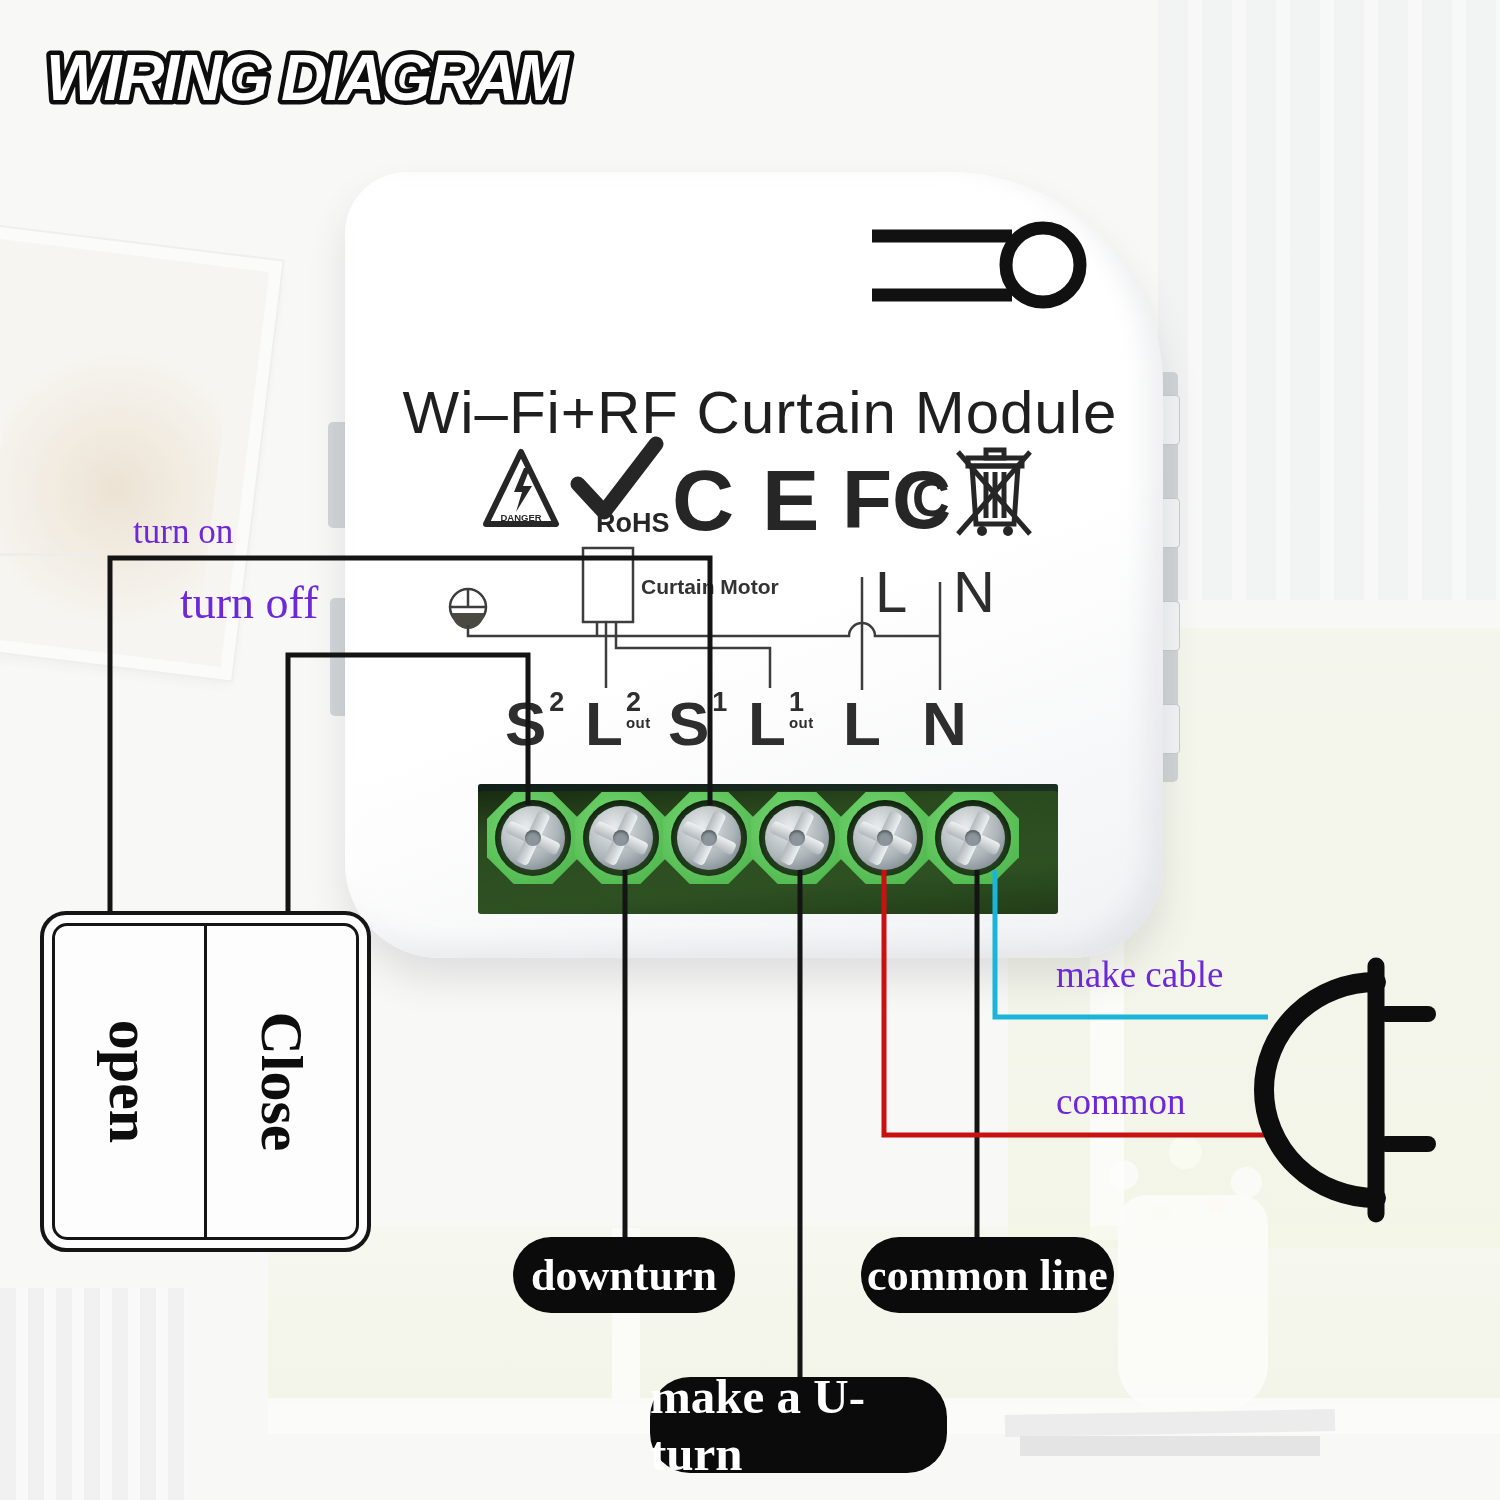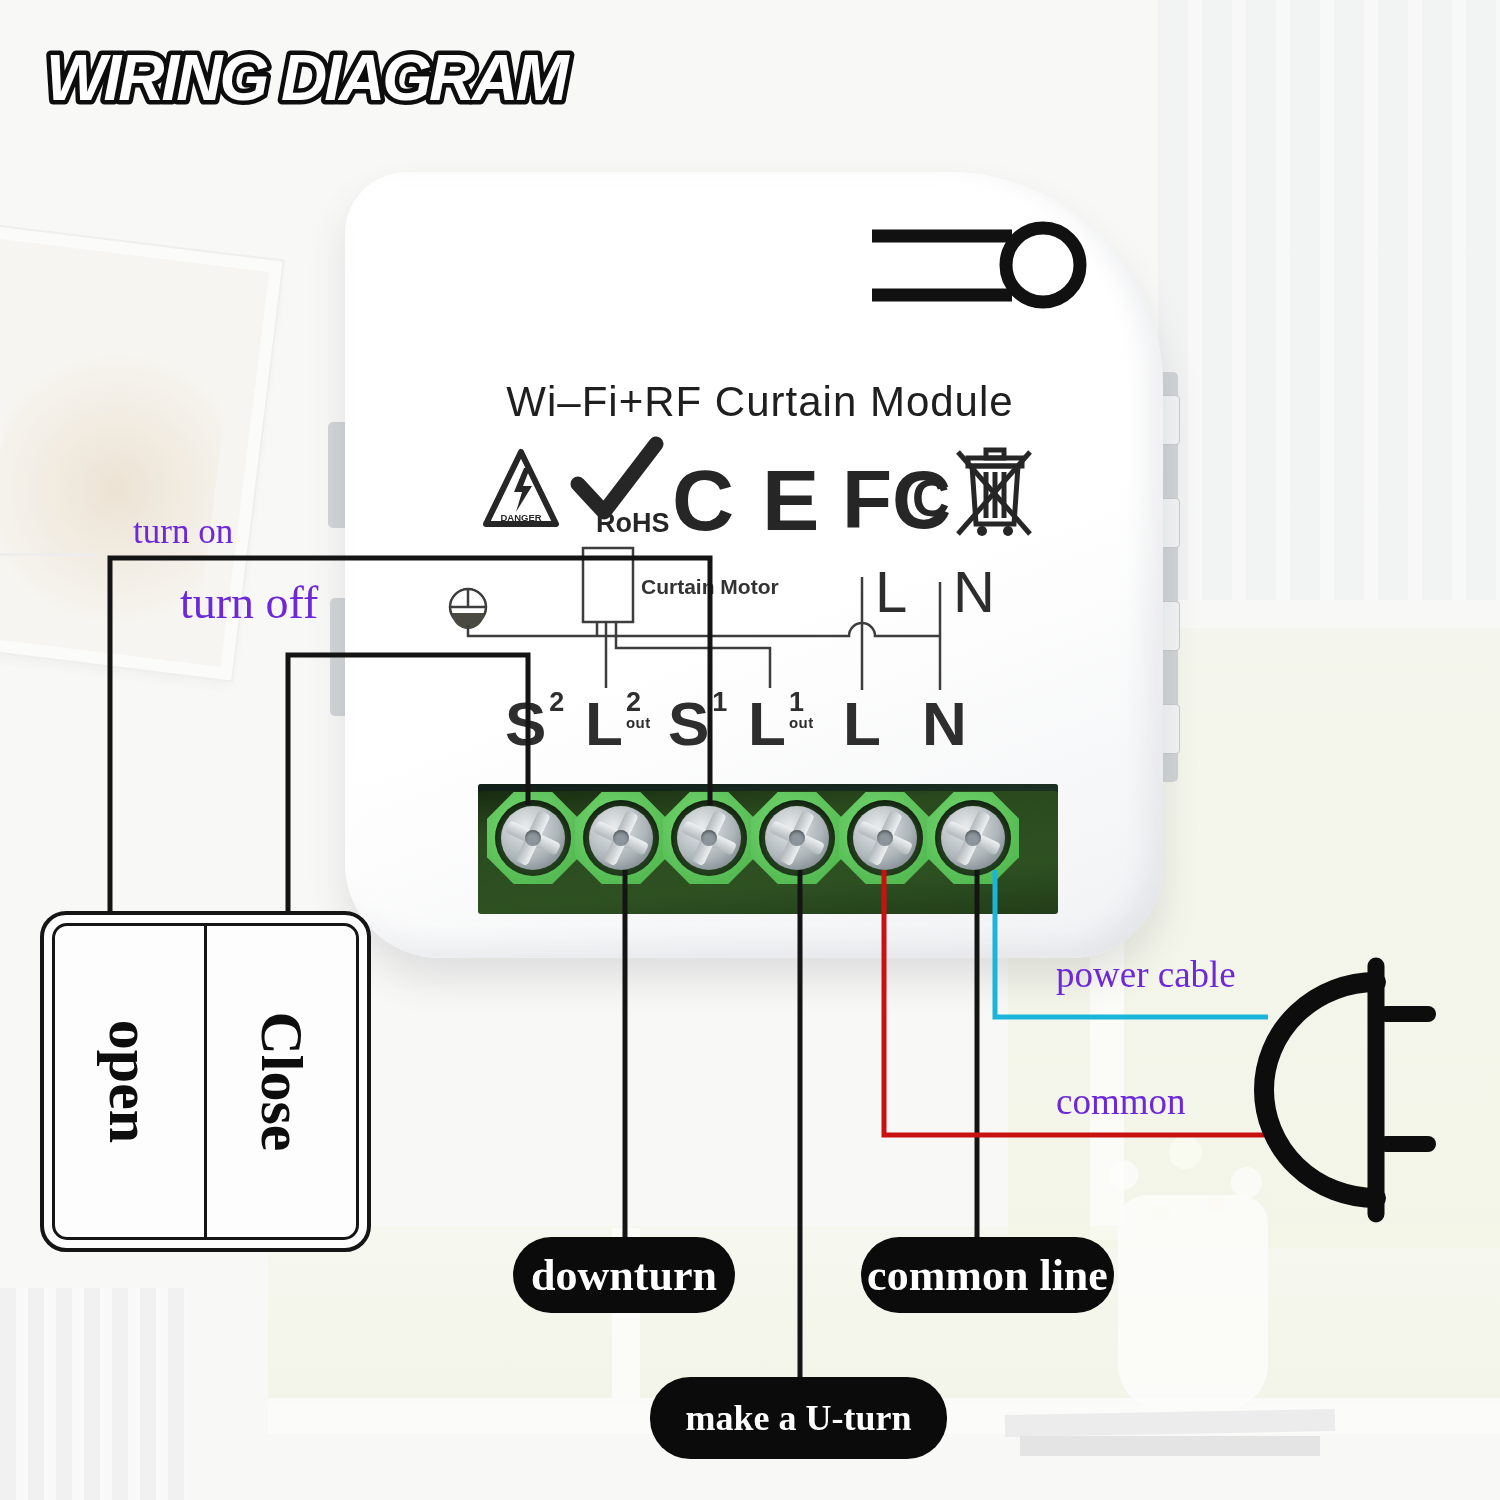--- a/index.html
+++ b/index.html
@@ -41,21 +41,21 @@
   
   .module-clip{background:#cdd0d4;border-radius:5px;opacity:.9;}
   .module-tooth{background:#f3f4f5;border:1px solid #c8cbcf;border-radius:4px;}
   .module-body{left:345px;top:172px;width:818px;height:786px;
     background:linear-gradient(160deg,#ffffff 55%,#f1f2f4);
     border-radius:62px 215px 92px 95px;
     box-shadow:0 22px 38px rgba(60,60,70,.13),
                inset -16px -12px 26px rgba(178,182,190,.22),
                inset 10px 8px 18px rgba(255,255,255,.85);}
   .module-title{left:380px;top:378px;width:760px;text-align:center;
-    font-size:42px;font-weight:500;letter-spacing:1px;color:#1f1f1f;}
+    font-size:60px;font-weight:500;letter-spacing:1px;color:#1f1f1f;}
 
   
   .tlabel{position:absolute;top:694px;display:flex;align-items:flex-start;
     font-family:"Liberation Sans",sans-serif;font-weight:600;color:#2e2e2e;}
   .tlabel .main{font-size:62px;line-height:60px;}
   .supcol{display:flex;flex-direction:column;align-items:flex-start;margin-left:3px;margin-top:-4px;}
   .supcol .sup{font-size:27px;line-height:25px;font-weight:600;}
   .supcol .sub{font-size:15px;line-height:15px;font-weight:700;letter-spacing:.5px;}
   .mains-label{position:absolute;top:564px;font-size:58px;font-weight:500;color:#2d2d2d;line-height:56px;}
   .motor-label{left:641px;top:575px;font-size:21px;font-weight:700;color:#333;}
@@ -276,26 +276,26 @@
     <g stroke="#0d0d0d" fill="none">
       <path d="M1376 982 A112 108 0 0 0 1376 1198" stroke-width="20" stroke-linecap="round"></path>
       <line x1="1376" y1="966" x2="1376" y2="1214" stroke-width="17" stroke-linecap="round"></line>
       <line x1="1386" y1="1014" x2="1428" y2="1014" stroke-width="16" stroke-linecap="round"></line>
       <line x1="1386" y1="1144" x2="1428" y2="1144" stroke-width="16" stroke-linecap="round"></line>
     </g>
   </svg>
 
   <div class="abs wire-label z6" style="left:133px;top:512px;font-size:35px;">turn on</div>
   <div class="abs wire-label z6" style="left:180px;top:576px;font-size:46px;">turn off</div>
-  <div class="abs wire-label z6" style="left:1056px;top:953px;font-size:37px;">power cable</div>
+  <div class="abs wire-label z6" style="left:1056px;top:953px;font-size:37px;">make cable</div>
   <div class="abs wire-label z6" style="left:1056px;top:1080px;font-size:37px;">common</div>
 
   <div class="pill" style="left:513px;top:1237px;width:222px;height:76px;font-size:44px;">downturn</div>
   <div class="pill" style="left:861px;top:1237px;width:253px;height:76px;font-size:44px;">common line</div>
-  <div class="pill" style="left:650px;top:1377px;width:297px;height:82px;font-size:36px;">make a U-turn</div>
+  <div class="pill" style="left:650px;top:1377px;width:297px;height:96px;font-size:49px;">make a U-turn</div>
 
   <div class="abs wall-switch">
     <div class="switch-inner">
       <div class="switch-half left">
         <span class="switch-text">open</span>
       </div>
       <div class="switch-half">
         <span class="switch-text">Close</span>
       </div>
     </div>

